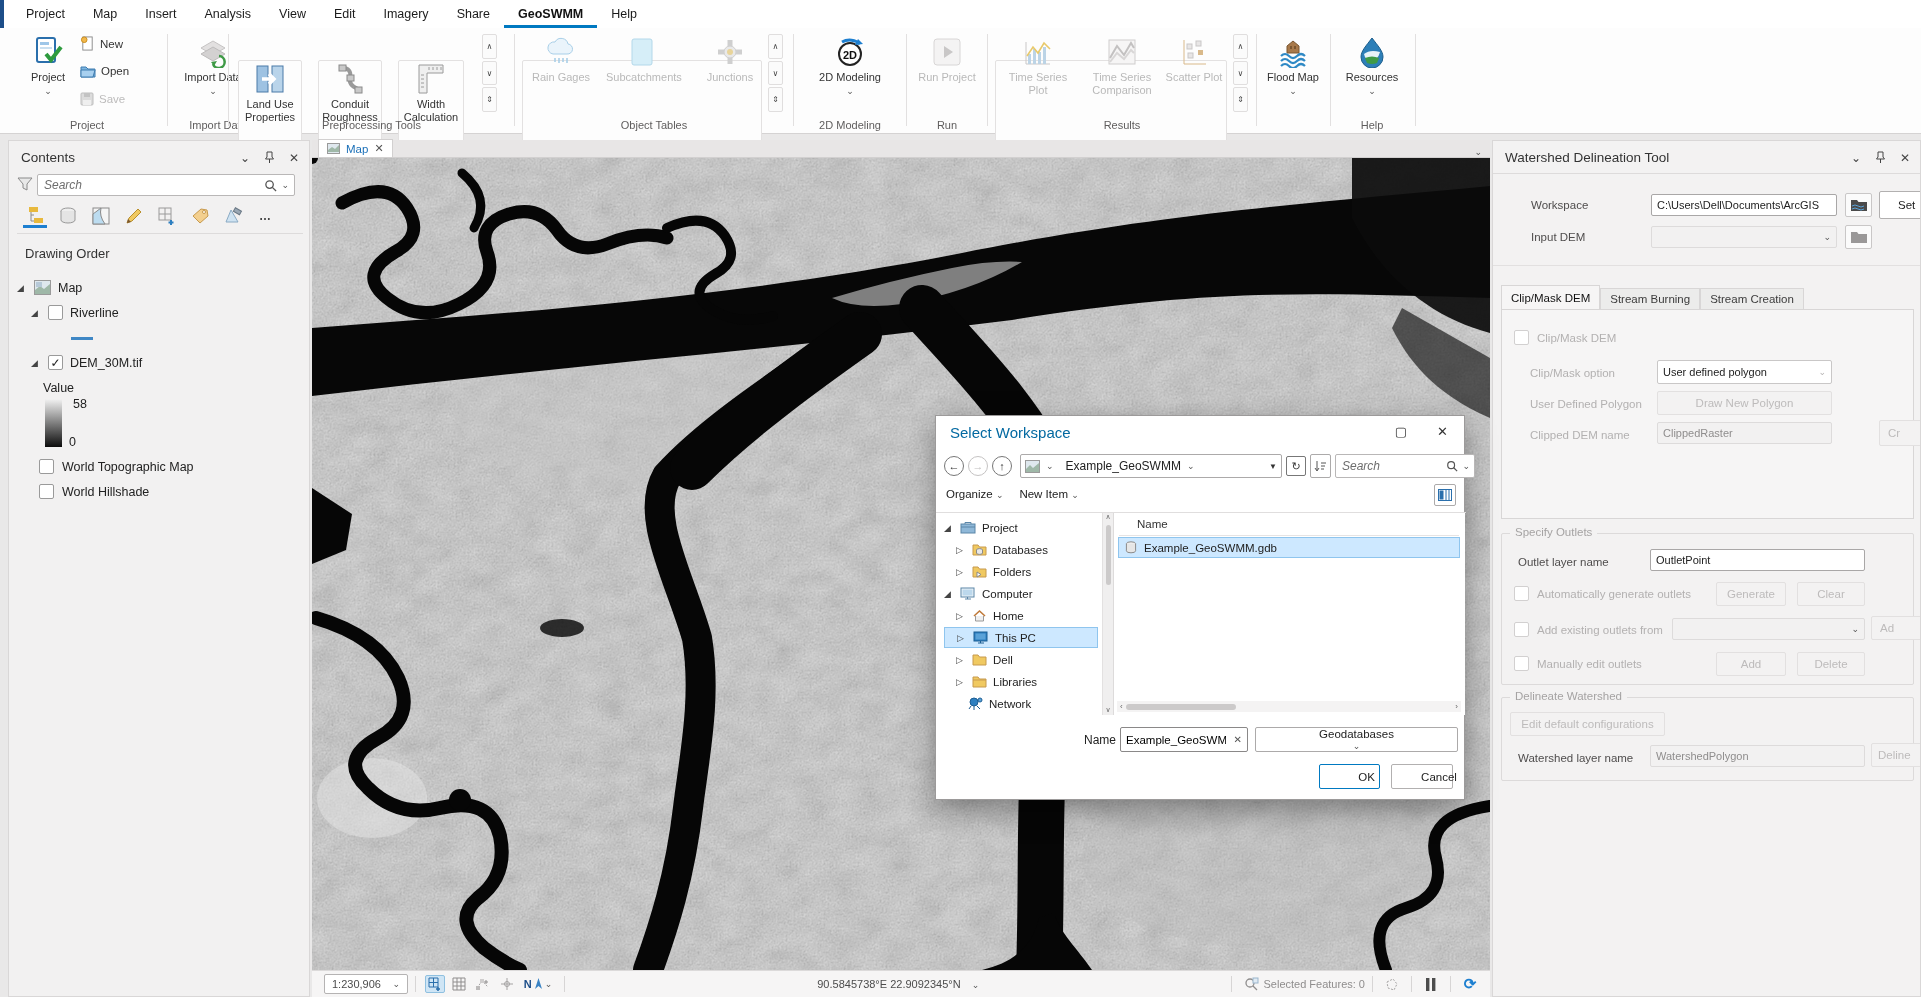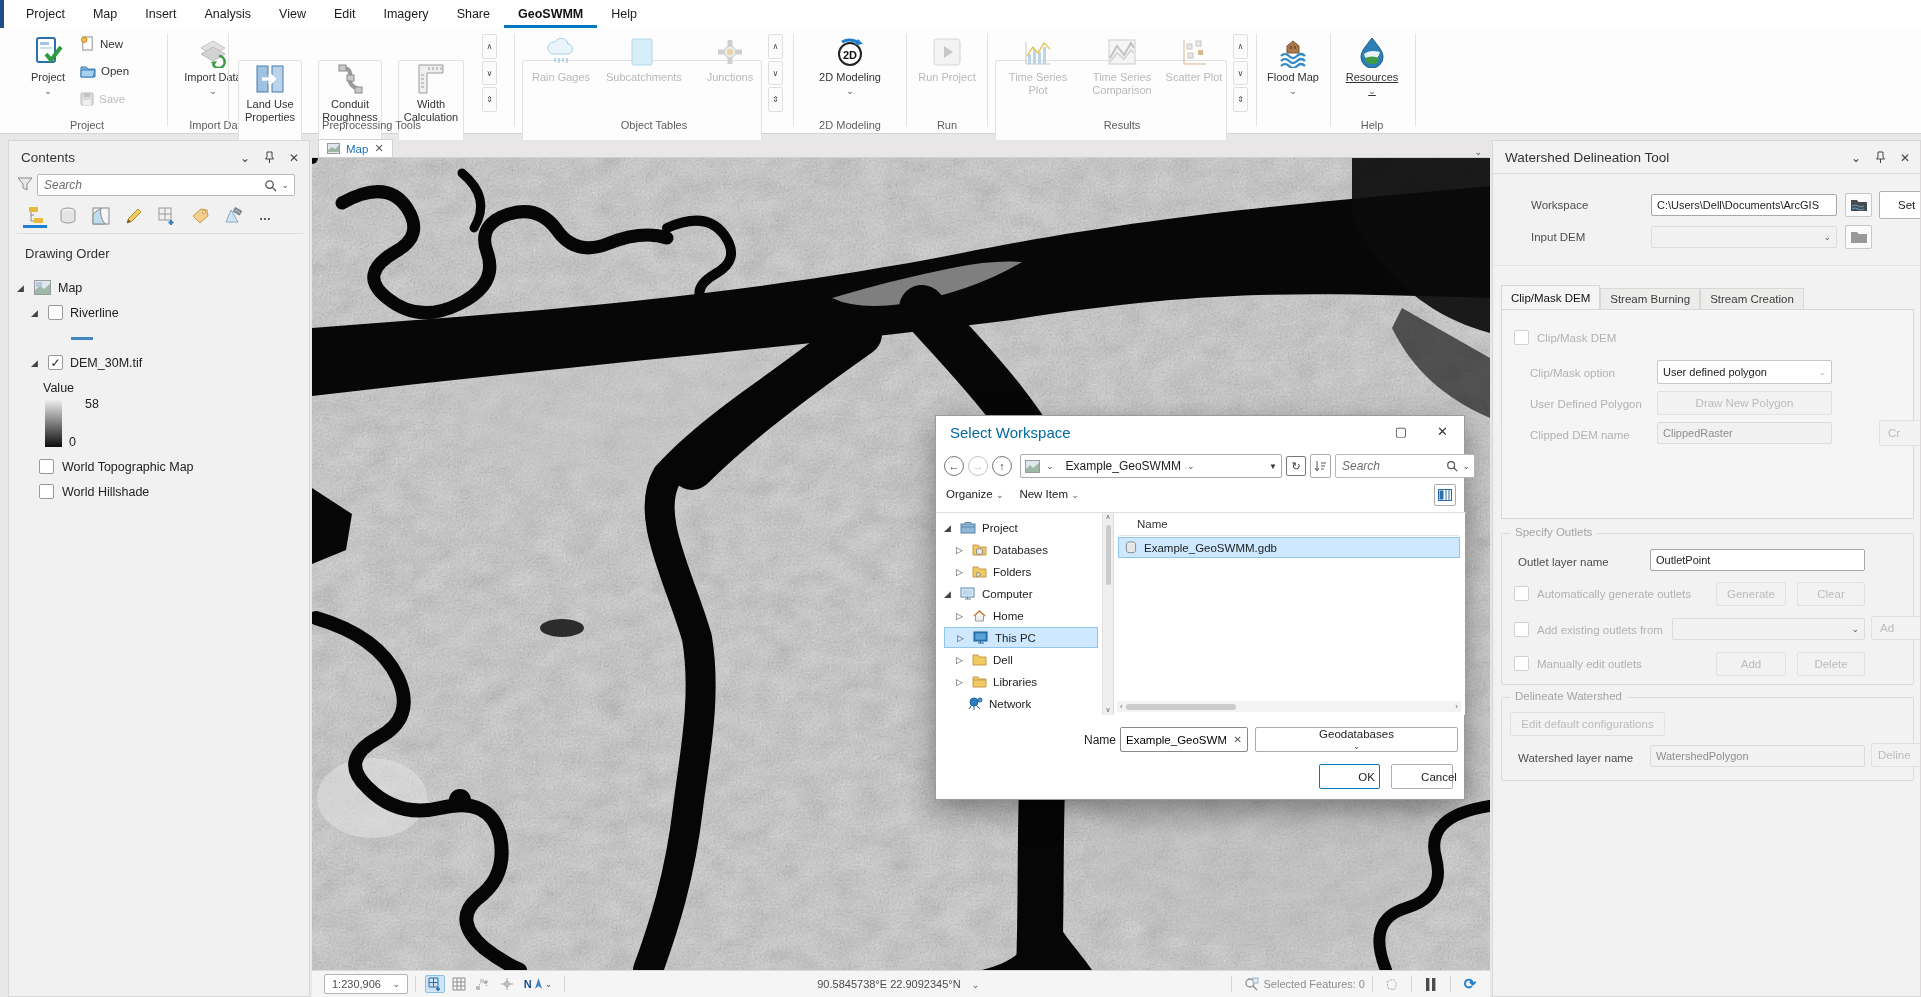--- a/index.html
+++ b/index.html
@@ -300,21 +300,21 @@
         <svg class="ic" viewBox="0 0 32 32">
             <path d="M10 10 l6-5 6 5 v7 h-12z" fill="#a8794a" stroke="#7a5630"></path>
             <path d="M13 10 h2 v3 h-2z M17 10 h2 v3 h-2z" fill="#7a5630"></path>
             <path d="M4 20 q4 -4 8 0 t8 0 t8 0 M4 25 q4 -4 8 0 t8 0 t8 0 M4 30 q4 -4 8 0 t8 0 t8 0" stroke="#2f89c5" stroke-width="2.2" fill="none"></path>
           </svg>
         <span>Flood Map</span> <span class="chev">⌄</span>
       </div>
     </div>
     <div class="rsep" style="left:1330px;"></div>
     <div class="rgroup" style="left:1332px; width:80px;">
-      <div class="bigbtn" style="left:8px; width:64px;text-decoration:underline;">
+      <div class="bigbtn" style="left:8px; width:64px;">
         <svg class="ic" viewBox="0 0 32 32">
             <path d="M16 2 C22 10 27 15 27 21 a11 11 0 0 1 -22 0 C5 15 10 10 16 2z" fill="#2d7fb8" stroke="#1d5e8c"></path>
             <path d="M8 18 q6 -5 16 -2 q-2 8 -9 9 q-6 -1 -7 -7z" fill="#e8f2f8"></path>
             <path d="M9 22 q7 -3 14 0 l-2 5 q-5 2 -10 0z" fill="#3f9a46"></path>
           </svg>
         <span>Resources</span><br><span class="chev">⌄</span>
       </div>
       <div class="rgroup-label">Help</div>
     </div>
     <div class="rsep" style="left:1415px;"></div>
@@ -409,21 +409,21 @@
       <span class="tree-label">Riverline</span>
     </div>
     <div class="abs" style="left:62px; top:196px; width:22px; height:3px; background:#3f87c5;"></div>
     <div class="abs" style="left:22px; top:214px; display:flex; align-items:center; gap:7px;">
       <span class="expander">◢</span>
       <span class="cb">✓</span>
       <span class="tree-label">DEM_30M.tif</span>
     </div>
     <div class="abs tree-label" style="left:34px; top:240px;">Value</div>
     <div class="abs" style="left:36px; top:258px; width:17px; height:48px; background:linear-gradient(#f2f2f2, #0c0c0c);"></div>
-    <div class="abs tree-label" style="left:76px; top:256px;">58</div>
+    <div class="abs tree-label" style="left:64px; top:256px;">58</div>
     <div class="abs tree-label" style="left:60px; top:294px;">0</div>
     <div class="abs" style="left:30px; top:318px; display:flex; align-items:center; gap:8px;">
       <span class="cb"></span>
       <span class="tree-label">World Topographic Map</span>
     </div>
     <div class="abs" style="left:30px; top:343px; display:flex; align-items:center; gap:8px;">
       <span class="cb"></span>
       <span class="tree-label">World Hillshade</span>
     </div>
   </div>

